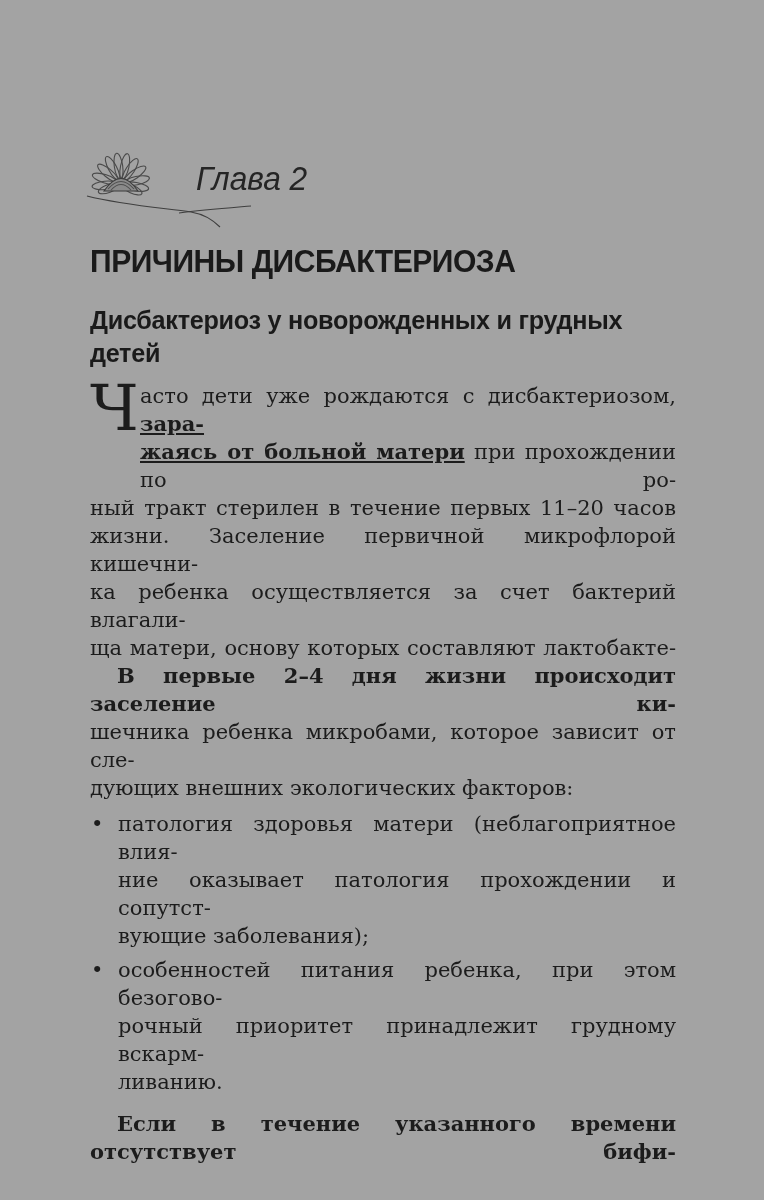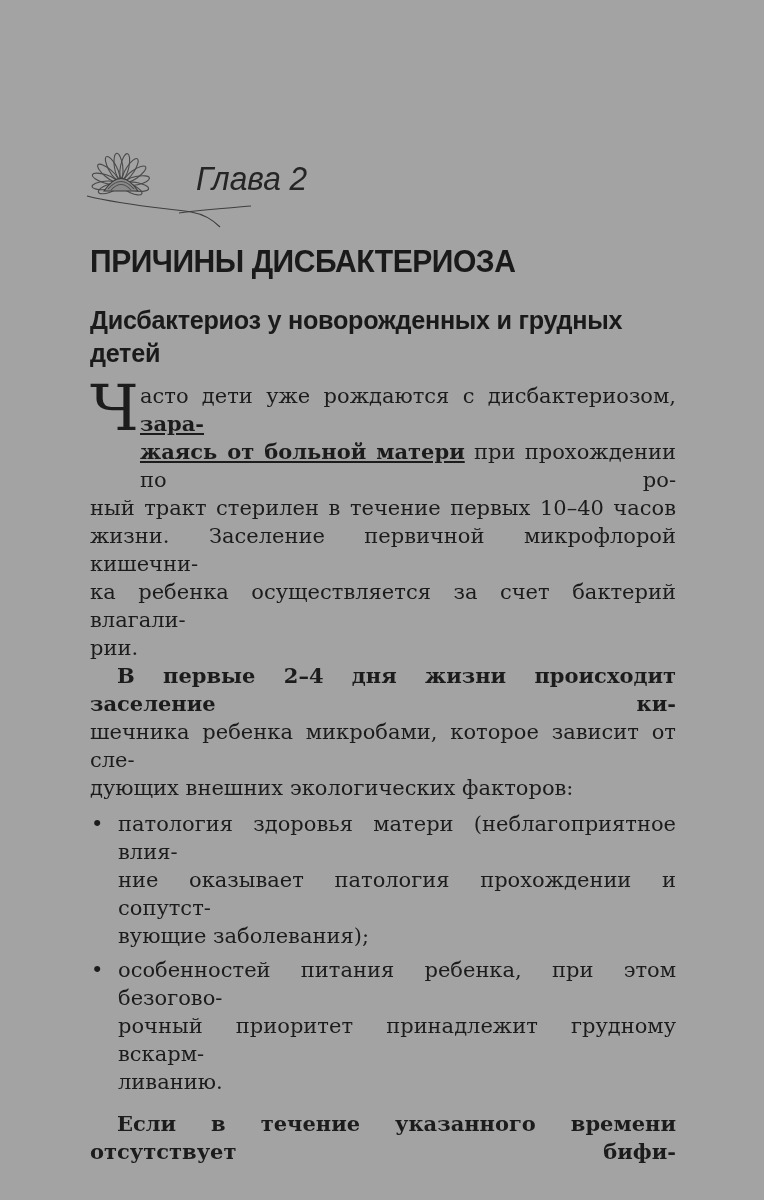--- a/index.html
+++ b/index.html
@@ -104,24 +104,24 @@
       <span>Дисбактериоз у новорожденных и грудных</span>
       <span>детей</span>
     </div>
 
     <div class="body">
 
       <div class="para p1">
         <span class="dropcap">Ч</span>
         <div class="line j pad"><span>асто дети уже рождаются с дисбактериозом, </span><b>зара-</b></div>
         <div class="line j pad"><b>жаясь от больной матери</b><span> при прохождении по ро-</span></div>
-        <div class="line j">ный тракт стерилен в течение первых 10–40 часов</div>
+        <div class="line j">ный тракт стерилен в течение первых 11–20 часов</div>
         <div class="line j">жизни. Заселение первичной микрофлорой кишечни-</div>
         <div class="line j">ка ребенка осуществляется за счет бактерий влагали-</div>
-        <div class="line">рии.</div>
+        <div class="line j">ща матери, основу которых составляют лактобакте-</div>
       </div>
 
       <div class="para p2">
         <div class="line j ind">В первые 2–4 дня жизни происходит заселение ки-</div>
         <div class="line j">шечника ребенка микробами, которое зависит от сле-</div>
         <div class="line">дующих внешних экологических факторов:</div>
       </div>
 
       <div class="bullets">
         <div class="bullet">

